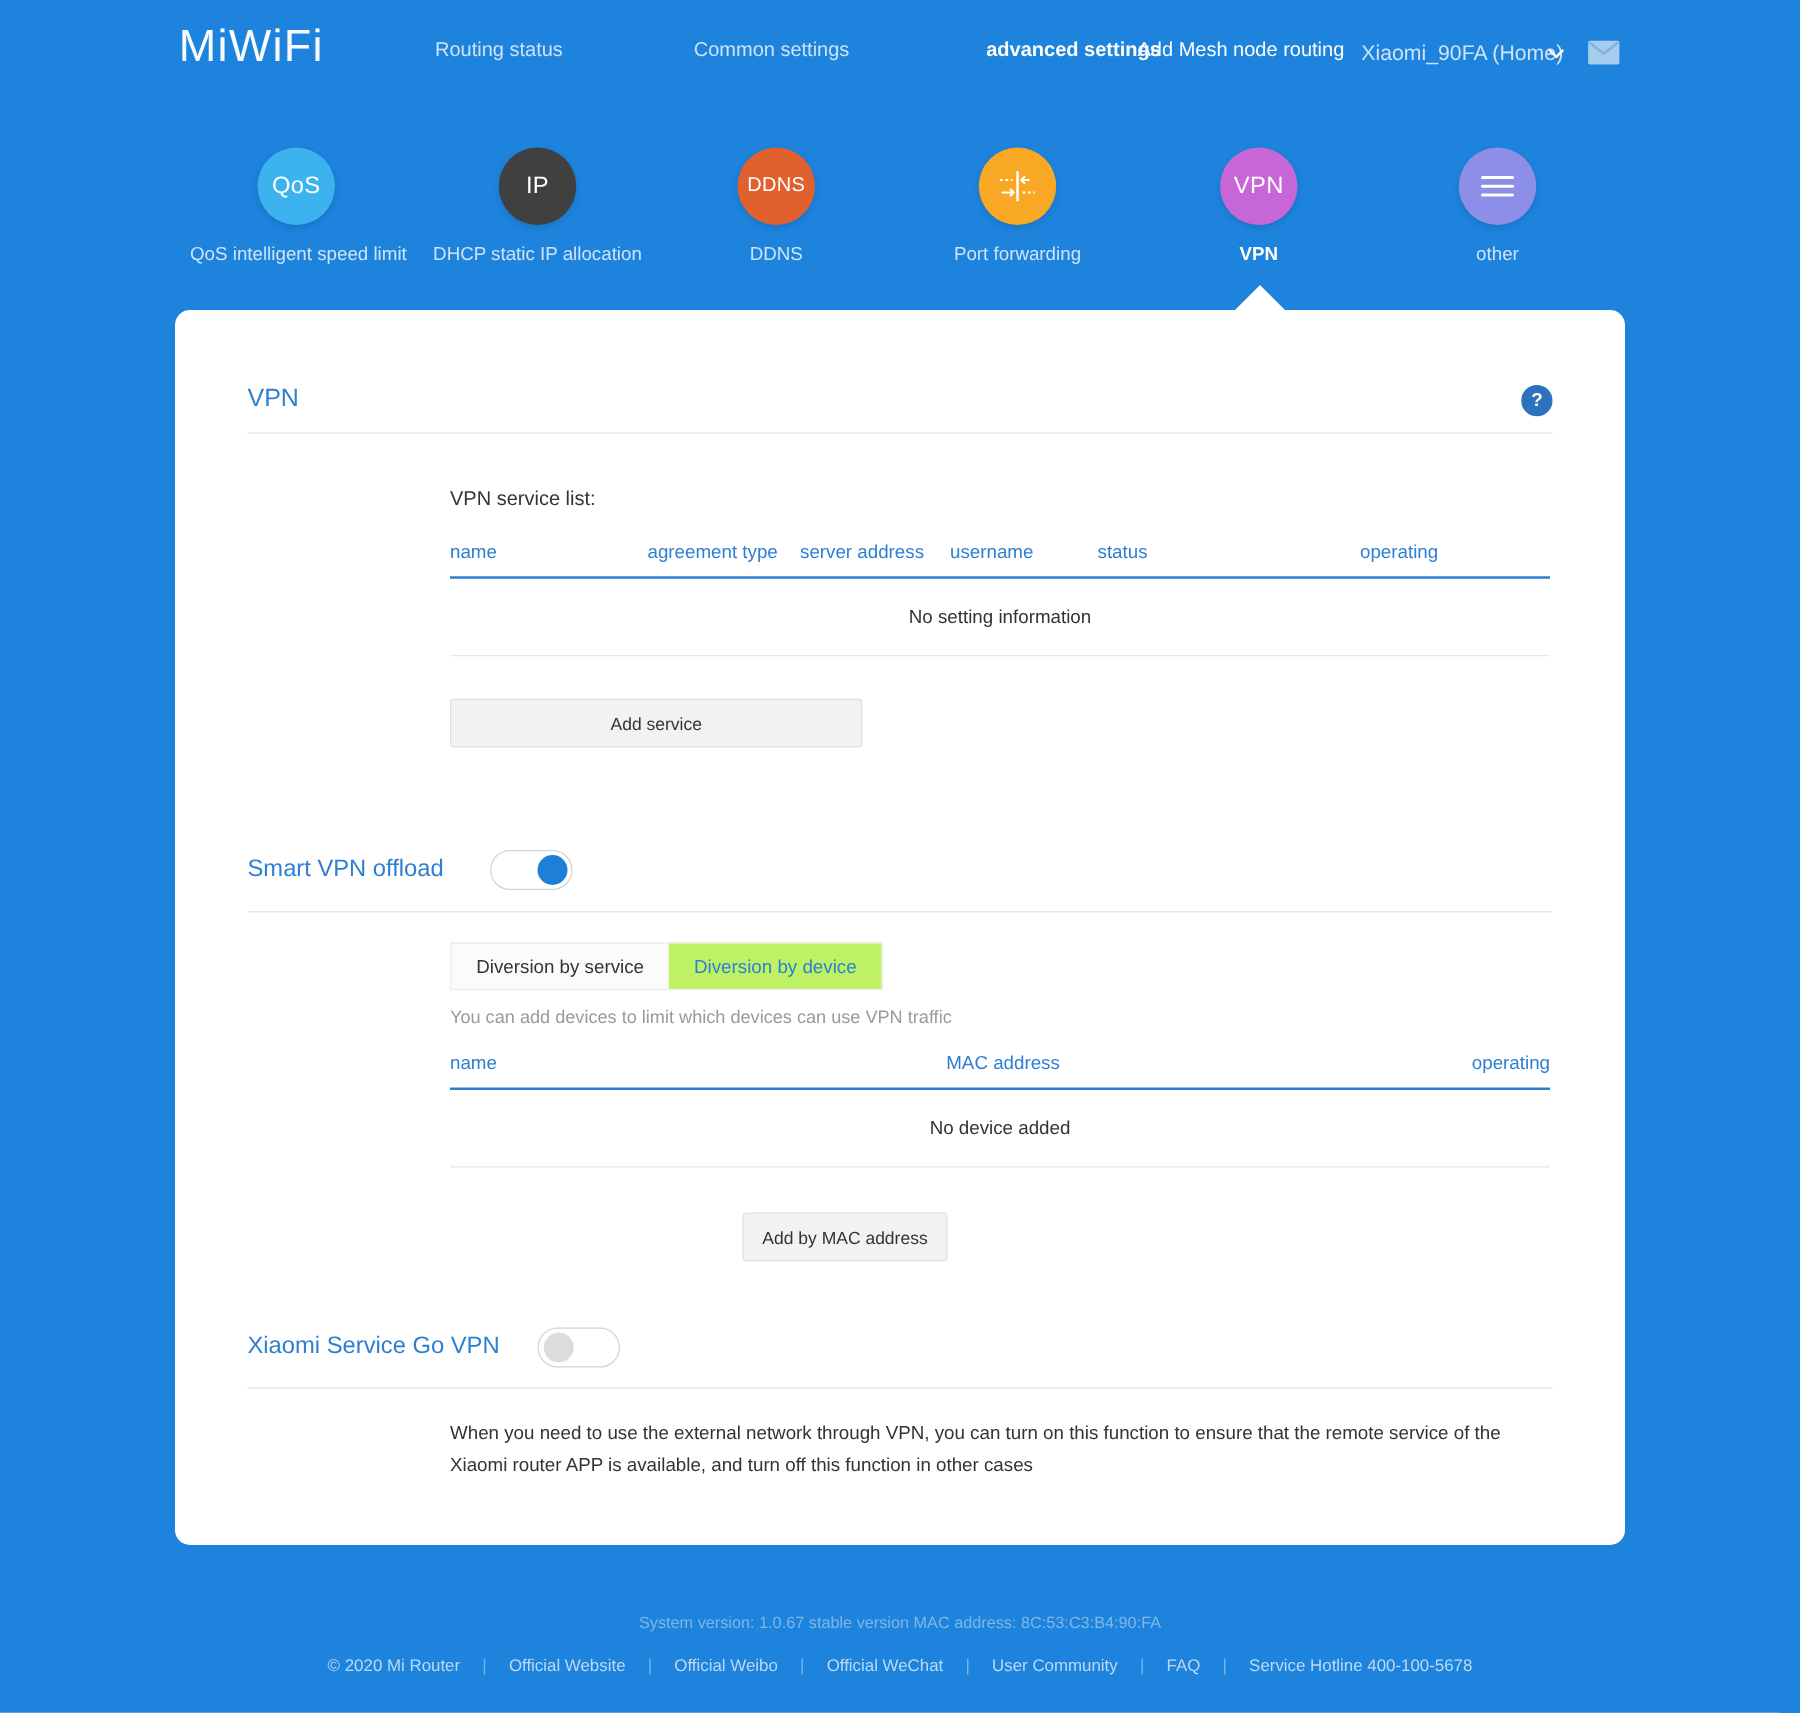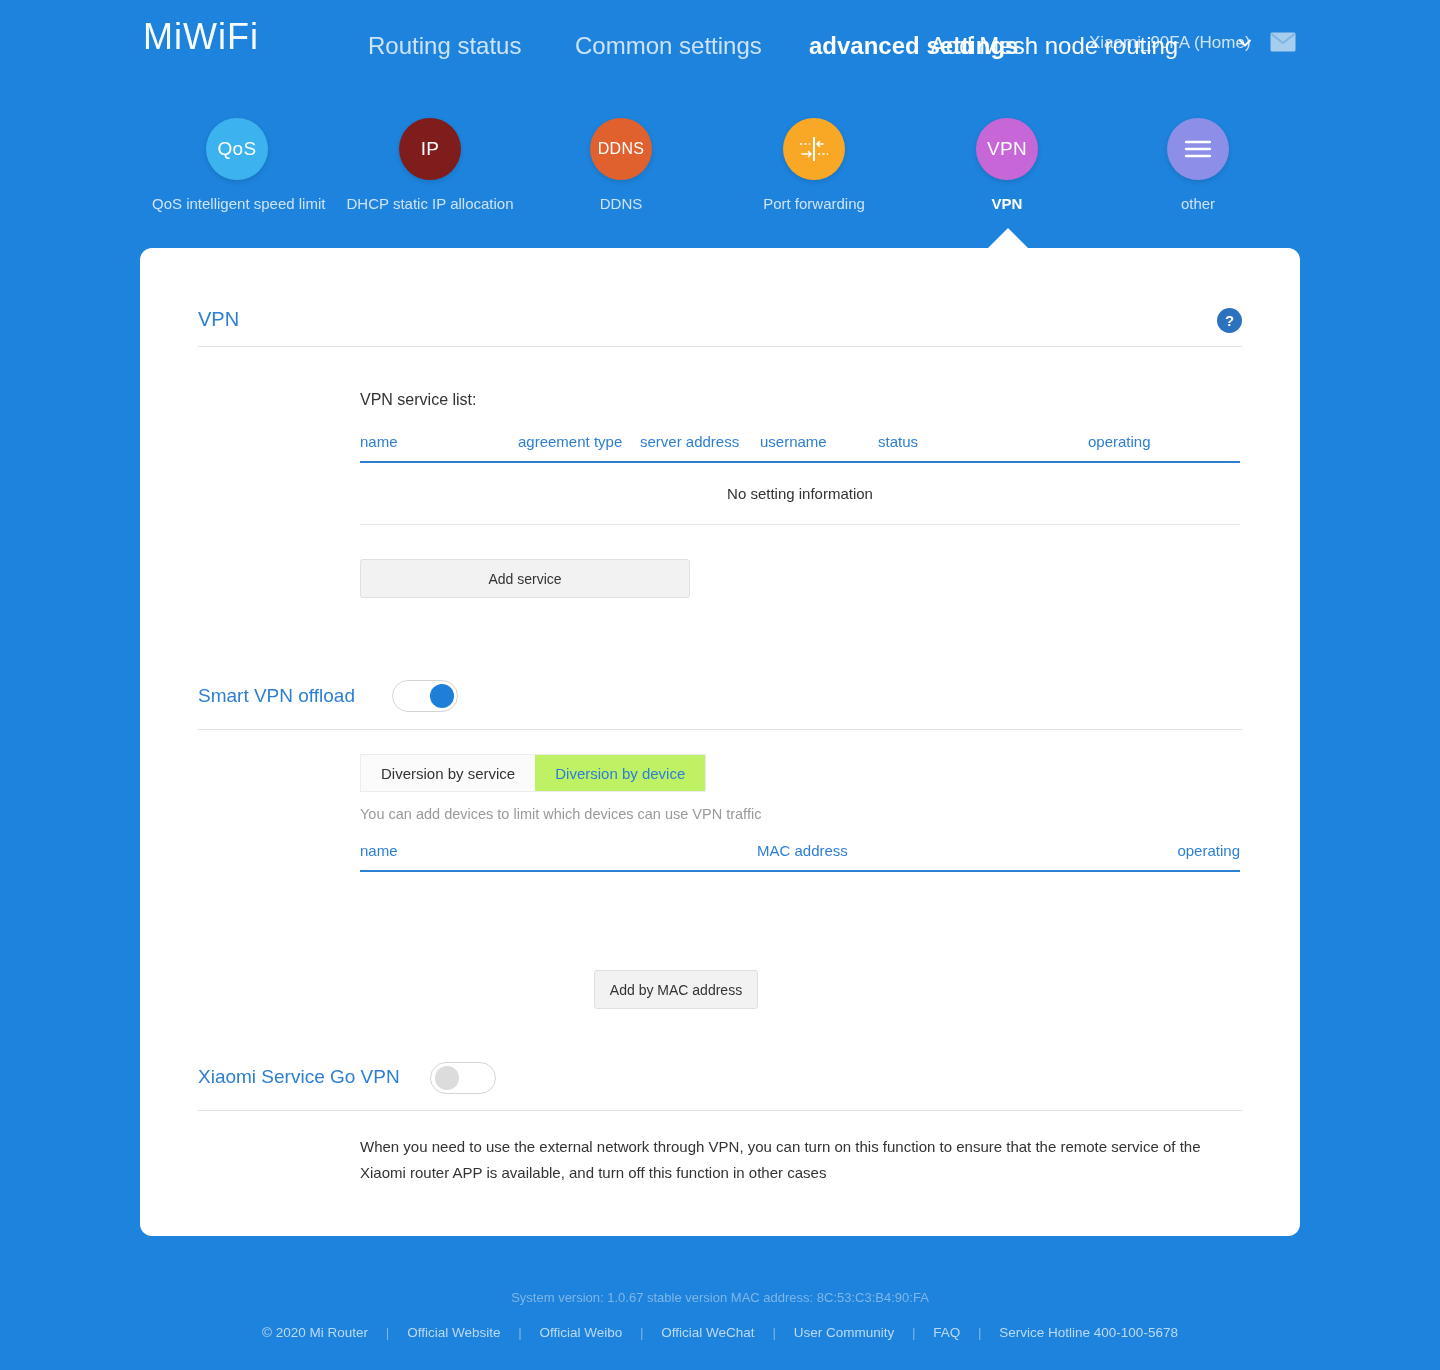--- a/index.html
+++ b/index.html
@@ -18,22 +18,22 @@
     position: absolute; top: 0; left: 0; width: 1440px; height: 85px;
   }
   .logo {
     position: absolute; left: 143px; top: 16px;
     font-size: 36px; letter-spacing: 1px; color: #ffffff;
     font-weight: 300; font-family: "Liberation Sans", sans-serif;
     opacity: .97;
   }
   .nav-link {
     position: absolute; top: 32px;
-    font-size: 24px; color: #cfe3f7; white-space: nowrap;
-    cursor: pointer; font-weight: 400; margin-left: 20px;
+    font-size: 16px; color: #cfe3f7; white-space: nowrap;
+    cursor: pointer; font-weight: 400;
   }
   .nav-link.is-active { color: #ffffff; font-weight: 700; }
   #nav-routing  { left: 348px; }
   #nav-common   { left: 555px; }
   #nav-advanced { left: 789px; z-index: 3; }
   #nav-mesh     { left: 910px; color: #ffffff; z-index: 2; }
   .router-name {
     position: absolute; left: 1089px; top: 33px;
     font-size: 17px; color: #cfe3f7; white-space: nowrap; cursor: pointer;
   }
@@ -191,21 +191,21 @@
   <div class="icon-row">
 
     <div class="icon-item" style="left:152px; top:0;">
       <div class="circle" style="background:#3cb3ef">
         <span>QoS</span>
       </div>
       <div class="icon-label">QoS intelligent speed limit</div>
     </div>
 
     <div class="icon-item" style="left:345px; top:0;">
-      <div class="circle" style="background:#7f1d1d">
+      <div class="circle" style="background:#404040">
         <span>IP</span>
       </div>
       <div class="icon-label">DHCP static IP allocation</div>
     </div>
 
     <div class="icon-item" style="left:536px; top:0;">
       <div class="circle" style="background:#e0612d">
         <span style="font-size:16px">DDNS</span>
       </div>
       <div class="icon-label">DDNS</div>
@@ -281,20 +281,21 @@
     </div>
 
     <div class="hint" style="left:220px; top:558px;">You can add devices to limit which devices can use VPN traffic</div>
 
     <div class="tbl" style="left:220px; top:594px; width:880px;">
       <div class="thead">
         <div class="th" style="left:0px;">name</div>
         <div class="th" style="left:397px;">MAC address</div>
         <div class="th" style="right:0px; left:auto;">operating</div>
       </div>
+      <div class="empty-row">No device added</div>
     </div>
 
     <div class="btn" style="left:454px; top:722px; width:164px; height:39px;">Add by MAC address</div>
 
     <div class="section-title" style="left:58px; top:818px;">Xiaomi Service Go VPN</div>
 
     <div class="switch off" style="left:290px; top:814px;">
       <div class="knob"></div>
     </div>
 

